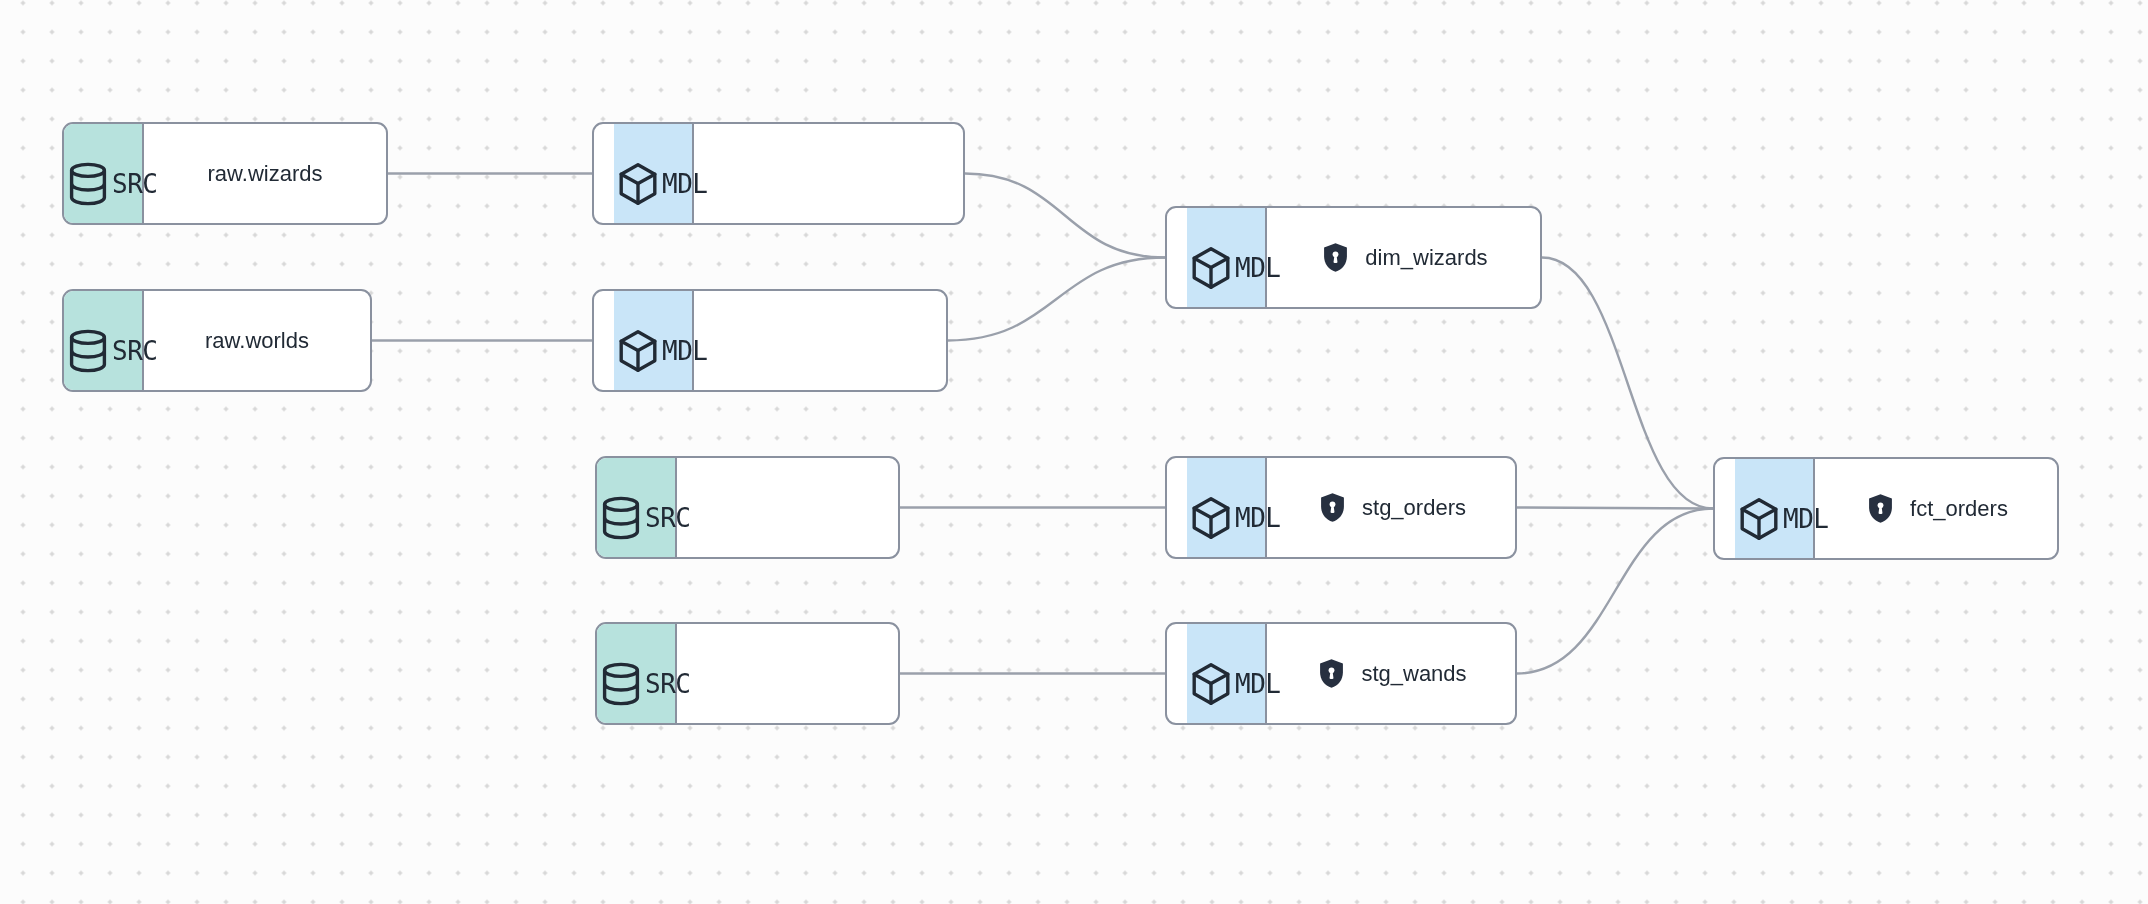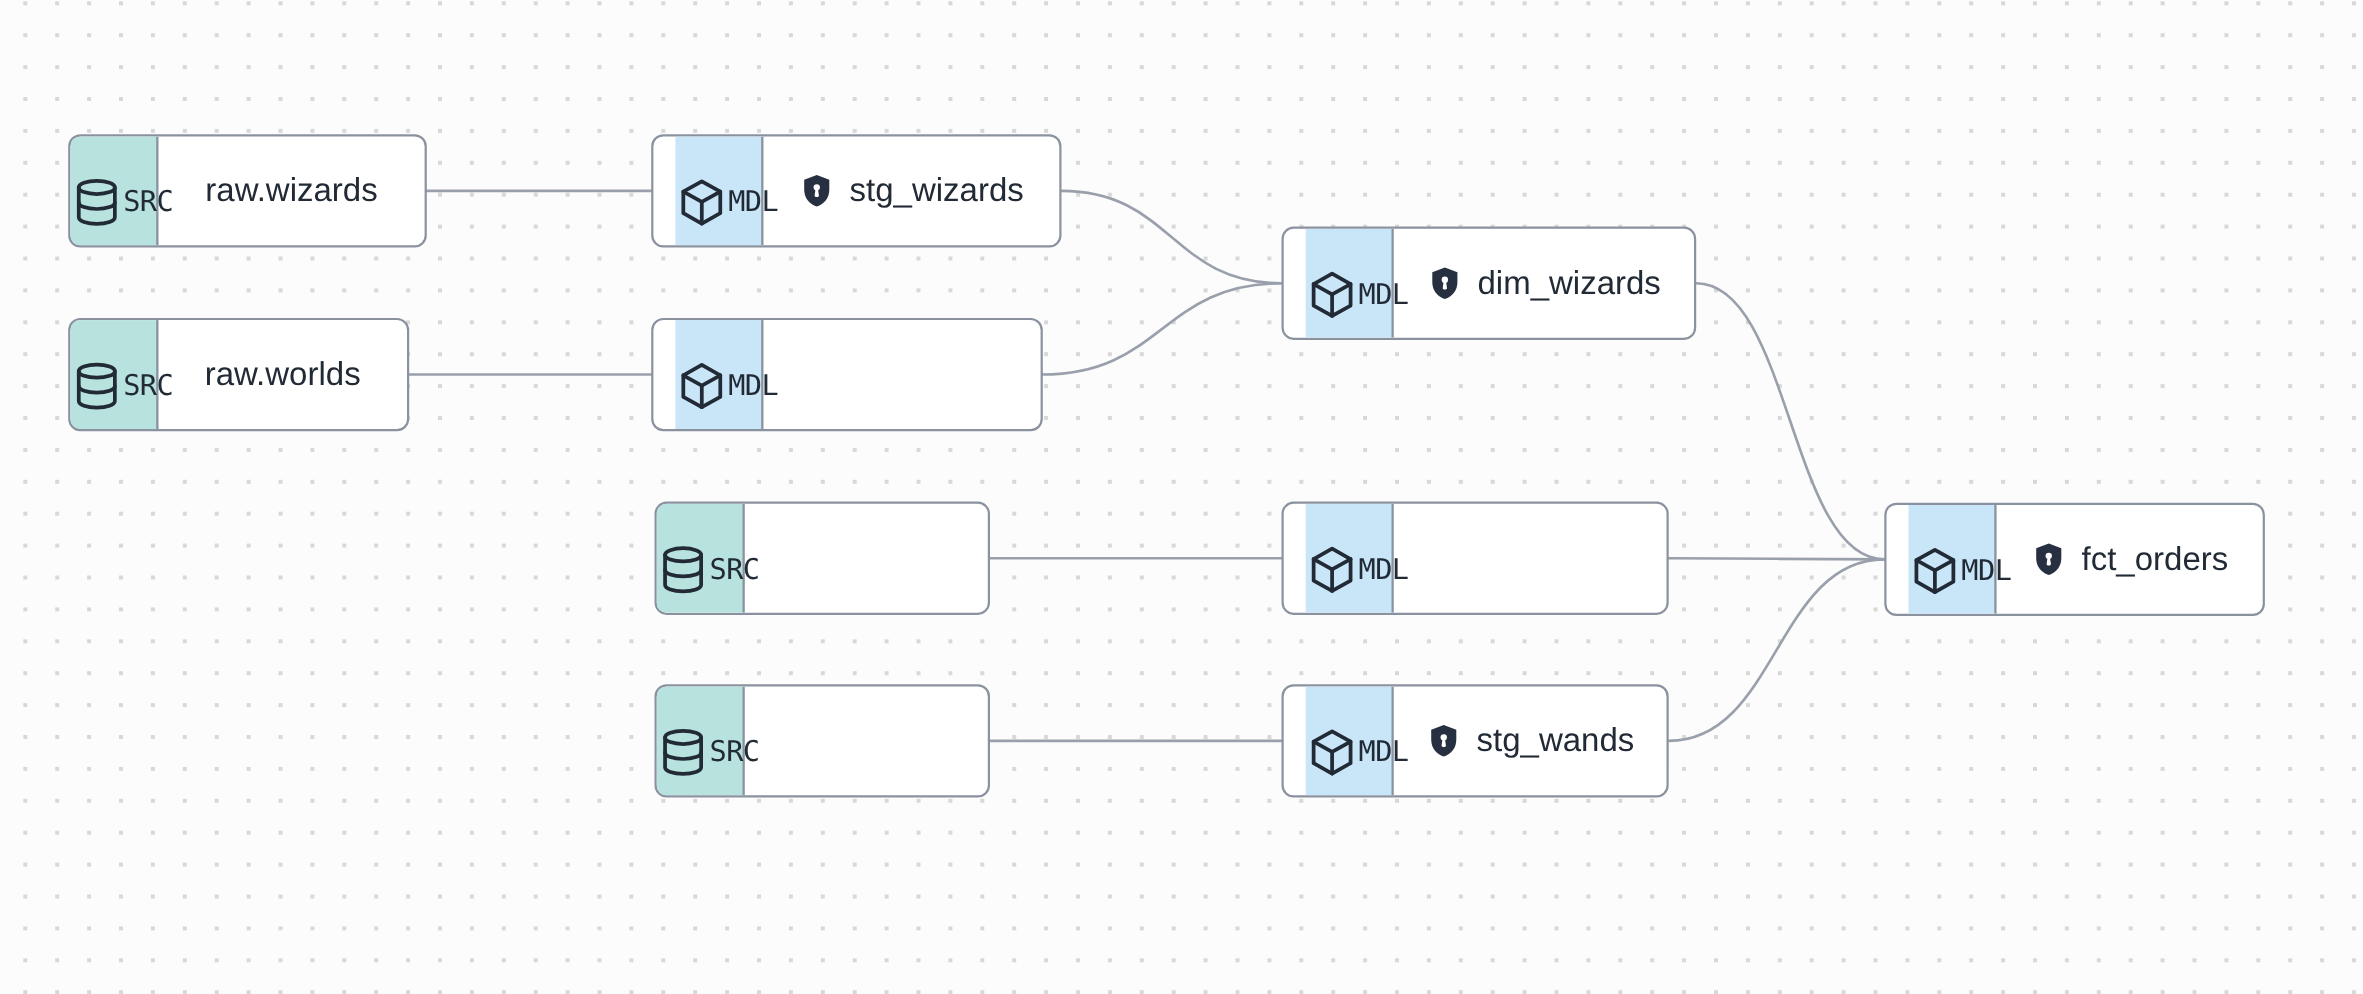--- a/index.html
+++ b/index.html
@@ -37,21 +37,21 @@
   .badge .icon svg{display:block;}
   .badge-text{
     font-family:"DejaVu Sans Mono", monospace;
     font-size:26px; font-weight:500; line-height:1; letter-spacing:-0.5px;
     color:var(--text);
   }
   .body{
     flex:1; display:flex; align-items:center; justify-content:center;
     gap:13px; padding:0 16px; color:var(--text);
   }
-  .label{font-size:30px; font-weight:400; white-space:nowrap; color:var(--text);}
+  .label{font-size:22px; font-weight:400; white-space:nowrap; color:var(--text);}
   .icon{display:inline-flex;}
   .icon.shield{color:var(--shield);}
   .icon.shield svg{display:block;}
 </style>
 </head>
 <body>
 
 <div class="canvas">
 
   <svg id="edges-layer" width="2148" height="904" xmlns="http://www.w3.org/2000/svg">
@@ -86,30 +86,20 @@
     <div class="badge mdl">
       <span class="icon">
         <svg width="48" height="48" viewBox="0 0 24 24" fill="none" stroke="currentColor" stroke-width="1.7" stroke-linecap="round" stroke-linejoin="round">
             <path d="M12 2.4l8.4 4.7v9.8L12 21.6l-8.4-4.7V7.1z"></path>
             <path d="M3.6 7.1L12 11.8l8.4-4.7"></path>
             <path d="M12 11.8v9.8"></path>
           </svg>
       </span>
       <span class="badge-text">MDL</span>
     </div>
-    <div class="body">
-      <span class="icon shield">
-        <svg width="33" height="33" viewBox="0 0 24 24">
-            <path fill="currentColor" d="M12 1.6l8.3 3.1v6.4c0 5.6-3.3 9.7-8.3 11.3-5-1.6-8.3-5.7-8.3-11.3V4.7z"></path>
-            <circle cx="12" cy="9.7" r="2.1" fill="#fff"></circle>
-            <path fill="#fff" d="M11.15 11h1.7l.55 4.1a.85.85 0 0 1-.84.96h-1.12a.85.85 0 0 1-.84-.96z"></path>
-          </svg>
-      </span>
-      <span class="label">stg_wizards</span>
-    </div>
   </div>
 
   <div class="node" style="left: 62px; top: 289px; width: 310px; height: 103px;">
     <div class="badge src">
       <span class="icon">
         <svg width="48" height="48" viewBox="0 0 24 24" fill="none" stroke="currentColor" stroke-width="1.7" stroke-linecap="round" stroke-linejoin="round">
             <ellipse cx="12" cy="5.2" rx="8.2" ry="3"></ellipse>
             <path d="M3.8 5.2v13.6c0 1.66 3.67 3 8.2 3s8.2-1.34 8.2-3V5.2"></path>
             <path d="M3.8 12c0 1.66 3.67 3 8.2 3s8.2-1.34 8.2-3"></path>
           </svg>
@@ -174,20 +164,30 @@
     <div class="badge mdl">
       <span class="icon">
         <svg width="48" height="48" viewBox="0 0 24 24" fill="none" stroke="currentColor" stroke-width="1.7" stroke-linecap="round" stroke-linejoin="round">
             <path d="M12 2.4l8.4 4.7v9.8L12 21.6l-8.4-4.7V7.1z"></path>
             <path d="M3.6 7.1L12 11.8l8.4-4.7"></path>
             <path d="M12 11.8v9.8"></path>
           </svg>
       </span>
       <span class="badge-text">MDL</span>
     </div>
+    <div class="body">
+      <span class="icon shield">
+        <svg width="33" height="33" viewBox="0 0 24 24">
+            <path fill="currentColor" d="M12 1.6l8.3 3.1v6.4c0 5.6-3.3 9.7-8.3 11.3-5-1.6-8.3-5.7-8.3-11.3V4.7z"></path>
+            <circle cx="12" cy="9.7" r="2.1" fill="#fff"></circle>
+            <path fill="#fff" d="M11.15 11h1.7l.55 4.1a.85.85 0 0 1-.84.96h-1.12a.85.85 0 0 1-.84-.96z"></path>
+          </svg>
+      </span>
+      <span class="label">stg_orders</span>
+    </div>
   </div>
 
   <div class="node" style="left: 1713px; top: 457px; width: 346px; height: 103px;">
     <div class="badge mdl">
       <span class="icon">
         <svg width="48" height="48" viewBox="0 0 24 24" fill="none" stroke="currentColor" stroke-width="1.7" stroke-linecap="round" stroke-linejoin="round">
             <path d="M12 2.4l8.4 4.7v9.8L12 21.6l-8.4-4.7V7.1z"></path>
             <path d="M3.6 7.1L12 11.8l8.4-4.7"></path>
             <path d="M12 11.8v9.8"></path>
           </svg>

